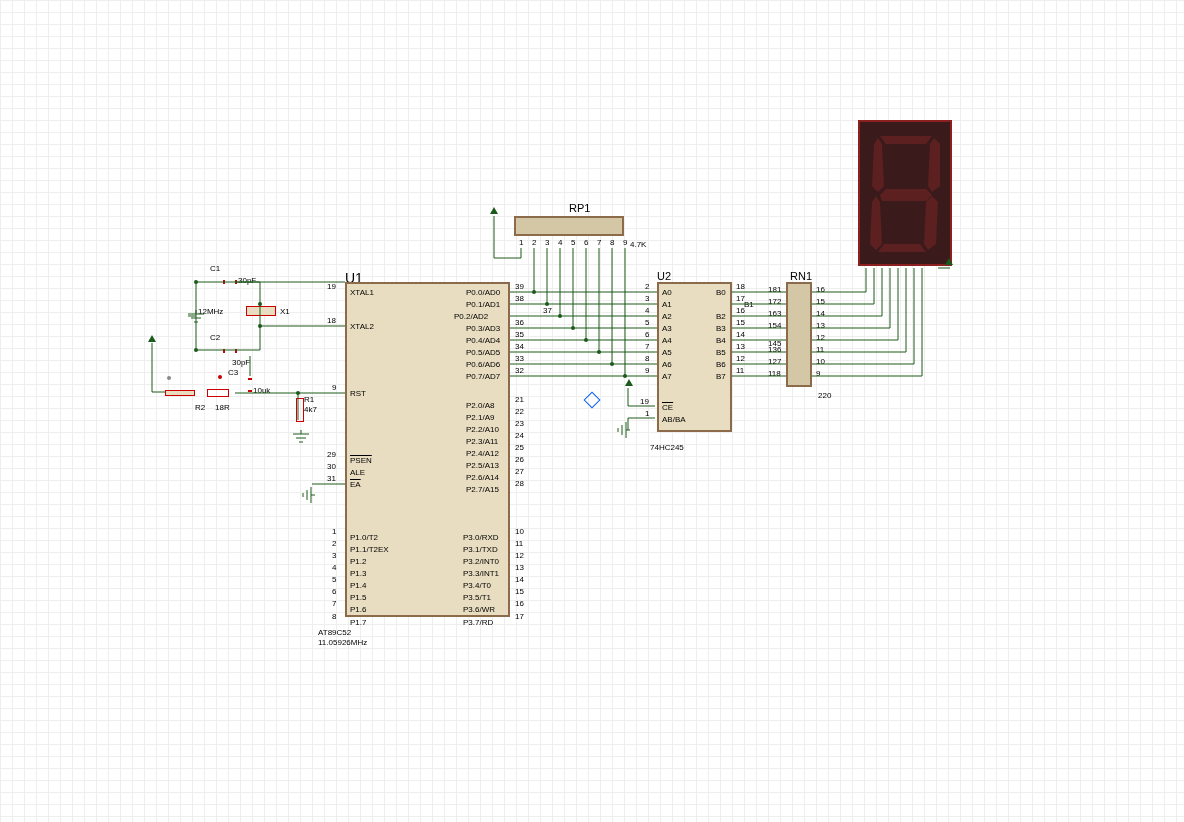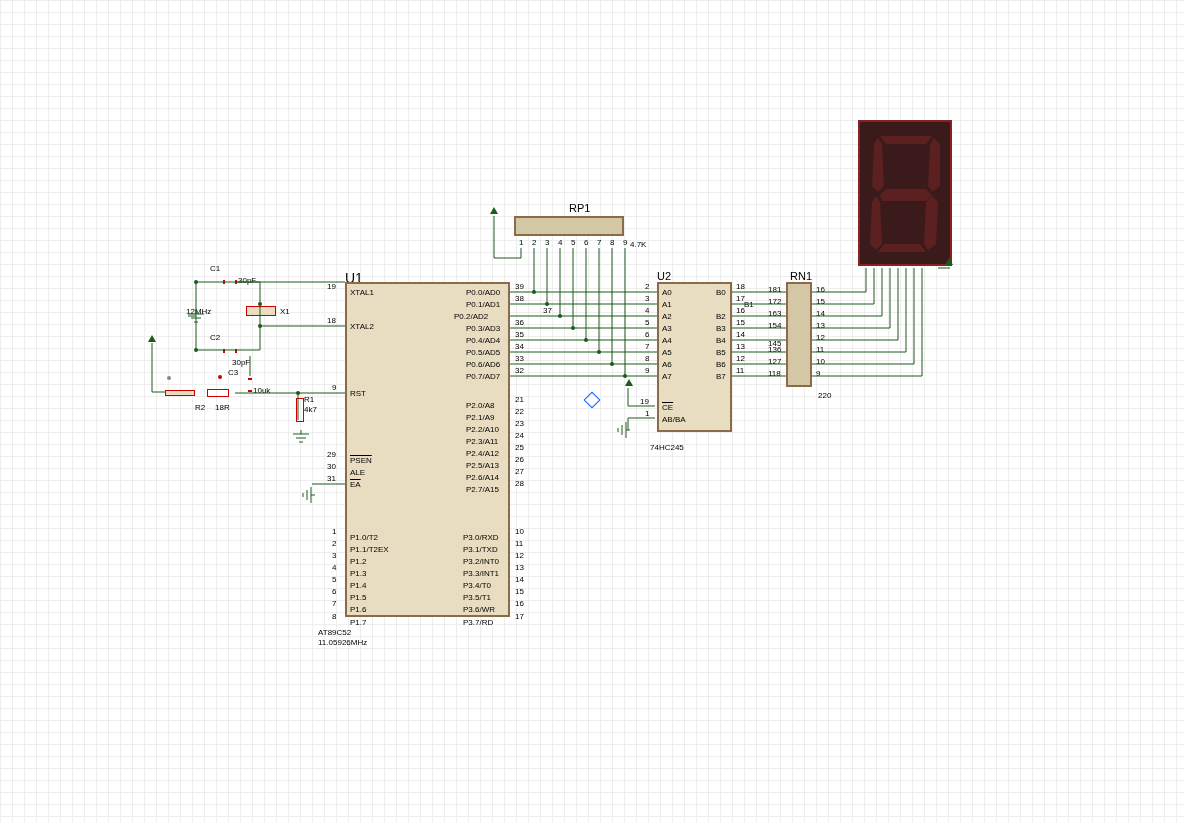--- a/index.html
+++ b/index.html
@@ -213,21 +213,21 @@
     <polygon points="22,72 66,72 72,66 66,60 26,60 20,66" fill="#5c2020" transform="translate(0,7)"></polygon>
   </svg>
 </div>
 
 <div class="lbl lbl-xs" style="left:210px;top:264px">C1</div>
 <div class="caph" style="left:223px;top:280px;width:10px"></div>
 <div class="lbl lbl-xs" style="left:238px;top:276px">30pF</div>
 
 <div class="cur" style="left:246px;top:306px"></div>
 <div class="lbl lbl-xs" style="left:280px;top:307px">X1</div>
-<div class="lbl lbl-xs" style="left:186px;top:307px">12MHz</div>
+<div class="lbl lbl-xs" style="left:198px;top:307px">12MHz</div>
 
 <div class="lbl lbl-xs" style="left:210px;top:333px">C2</div>
 <div class="caph" style="left:223px;top:349px;width:10px"></div>
 <div class="lbl lbl-xs" style="left:232px;top:358px">30pF</div>
 
 <div class="lbl lbl-xs" style="left:228px;top:368px">C3</div>
 <div class="camm" style="left:248px;top:378px"></div>
 <div class="lbl lbl-xs" style="left:253px;top:386px">10uk</div>
 
 <div class="lbl lbl-xs" style="left:304px;top:395px">R1</div>

